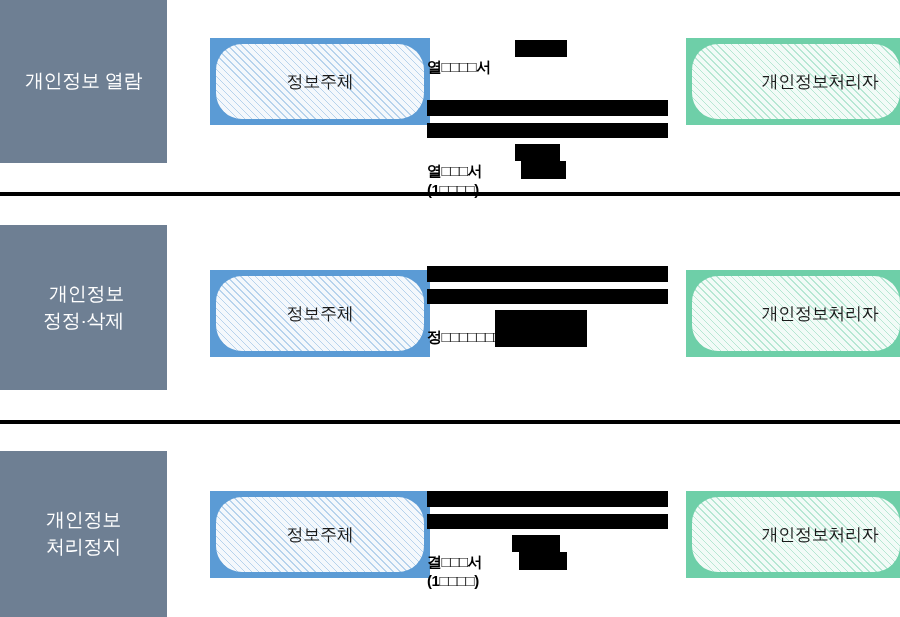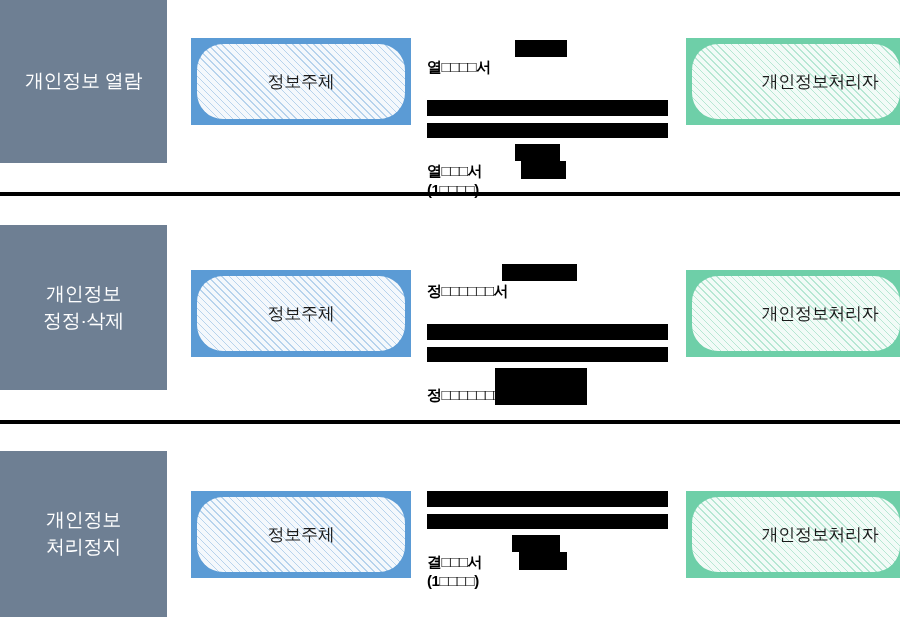--- a/index.html
+++ b/index.html
@@ -38,21 +38,21 @@
   .category {
     position: absolute;
     left: 0;
     top: 0;
     width: 167px;
     background: #6e7f93;
     color: #ffffff;
     display: flex;
     align-items: center;
     justify-content: center;
-    text-align: center;
+    text-align: right;
     line-height: 1.42;
     font-size: 19px;
     font-weight: 400;
     letter-spacing: -0.3px;
   }
   .row-1 .category { height: 163px; }
   .row-2 .category { height: 165px; }
   .row-3 .category { height: 166px; }
 
   .category-label { white-space: pre-line; display: block; }
@@ -70,21 +70,21 @@
     border-radius: 26px;
     display: flex;
     align-items: center;
     justify-content: center;
     font-size: 17px;
     color: #1b1b1b;
     letter-spacing: -0.3px;
   }
 
   .actor-subject {
-    left: 191px;
+    left: 210px;
     background: #5b9bd5;
   }
   .actor-subject .actor-inner {
     background-color: #f4f8fc;
     background-image: repeating-linear-gradient(
         45deg,
         rgba(91,155,213,0.40) 0px,
         rgba(91,155,213,0.40) 1px,
         rgba(255,255,255,0) 1px,
         rgba(255,255,255,0) 5px);
@@ -201,24 +201,20 @@
     <div class="category">
       <span class="category-label">개인정보
 정정·삭제</span>
     </div>
 
     <div class="actor actor-subject">
       <div class="actor-inner">정보주체</div>
     </div>
 
     <div class="flow">
-      <div class="flow-label">
-        <span>정□□□□□□서</span>
-        <span class="redaction" style="left:75px; top:2px; width:75px; height:17px;"></span>
-      </div>
 
       <div class="arrow-bar"></div>
       <div class="arrow-bar second"></div>
 
       <div class="flow-label below">
         <span>정□□□□□□□서</span>
         <span class="redaction" style="left:68px; top:2px; width:92px; height:37px;"></span>
       </div>
     </div>
 

